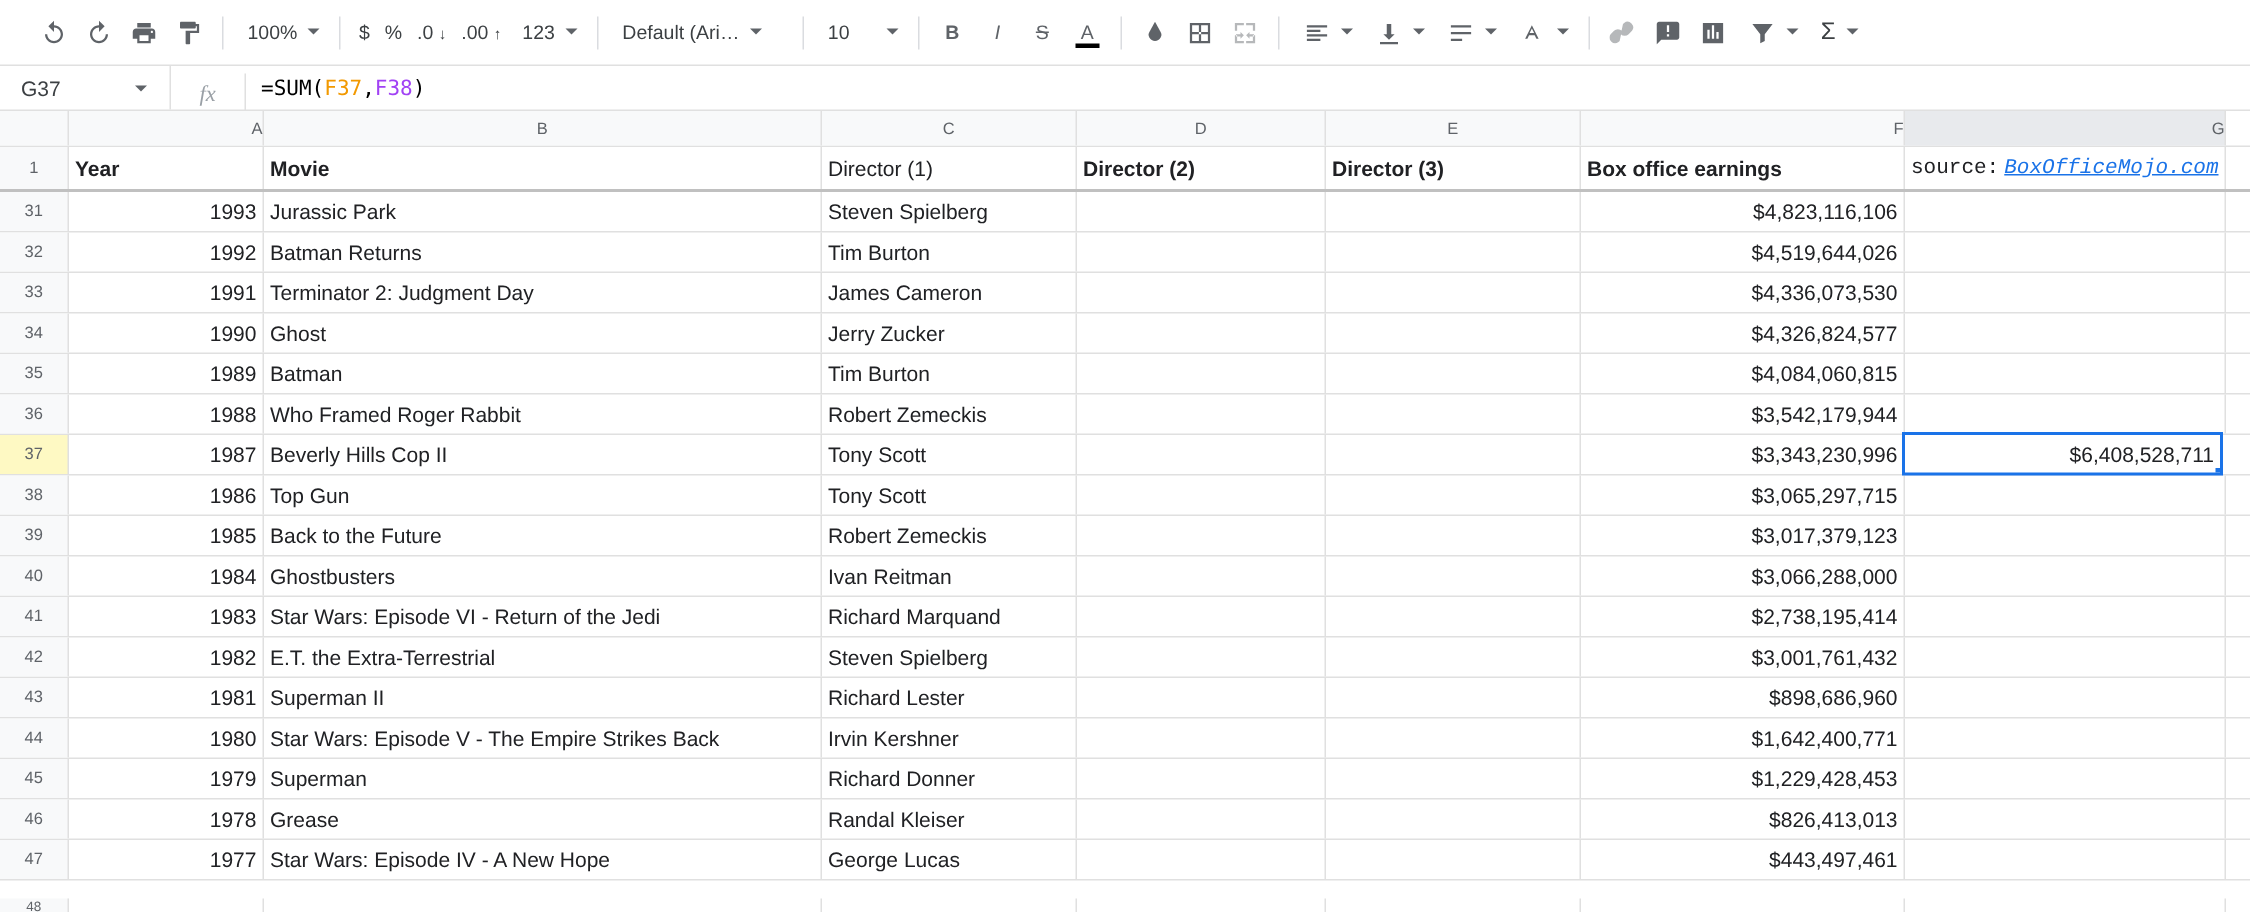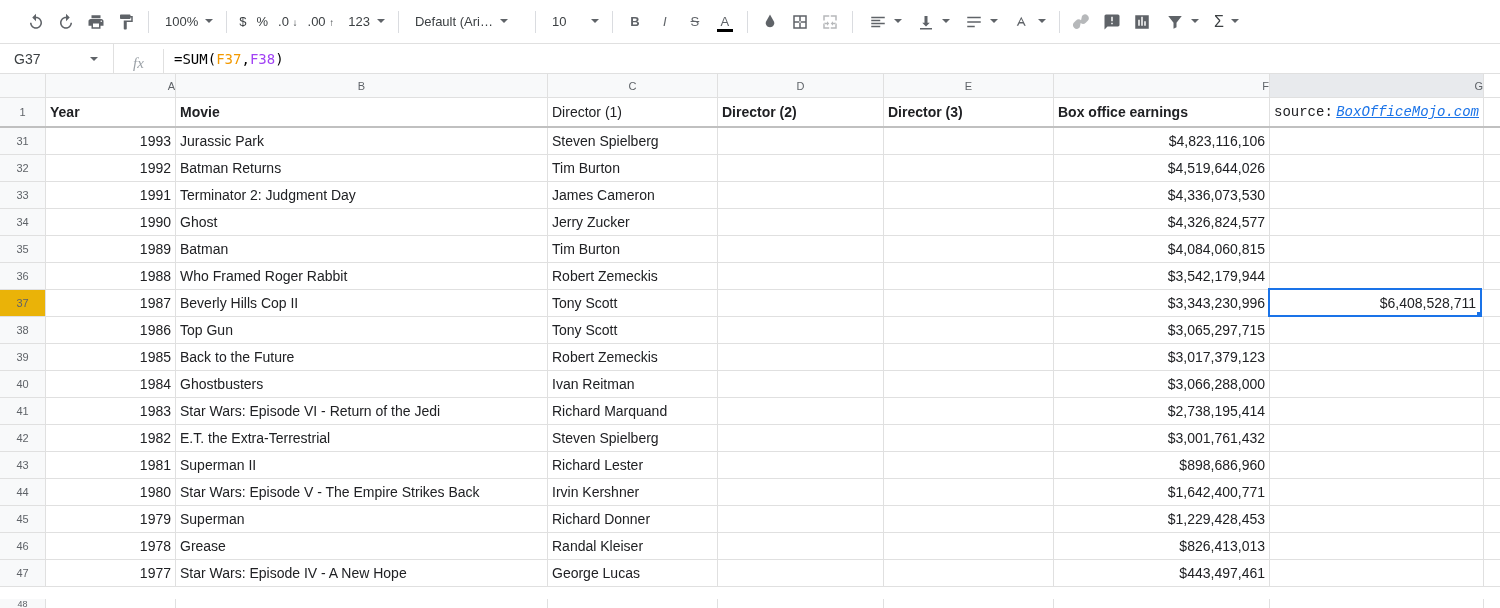--- a/index.html
+++ b/index.html
@@ -129,21 +129,21 @@
   .row.header-row { height: 30px; border-bottom: 2px solid #c0c0c0; }
   .row-header {
     width: 46px;
     text-align: center;
     font-size: 11px;
     color:#5f6368;
     border-right: 1px solid #e0e0e0;
     display:flex; align-items:center; justify-content:center;
     background:#f8f9fa;
   }
-  .row-header.selected { background:#eab308; }
+  .row-header.selected { background:#fef9c3; }
   .cell {
     border-right: 1px solid #e0e0e0;
     padding: 0 4px;
     display:flex; align-items:center;
     font-size: 14px;
     overflow: hidden;
     white-space: nowrap;
   }
   .cA { width: 130px; justify-content:flex-end; }
   .cB { width: 372px; }

